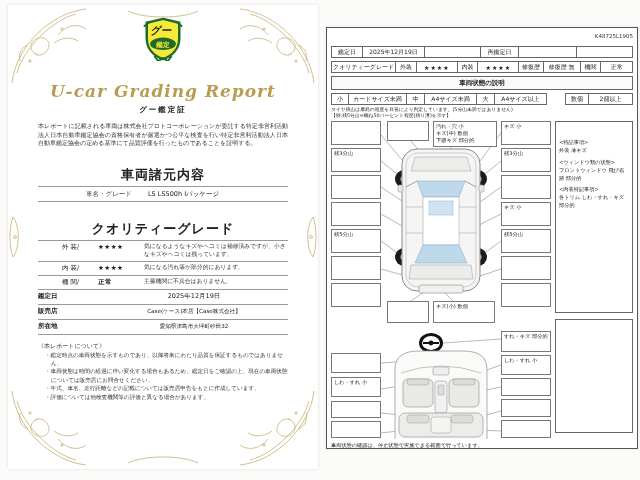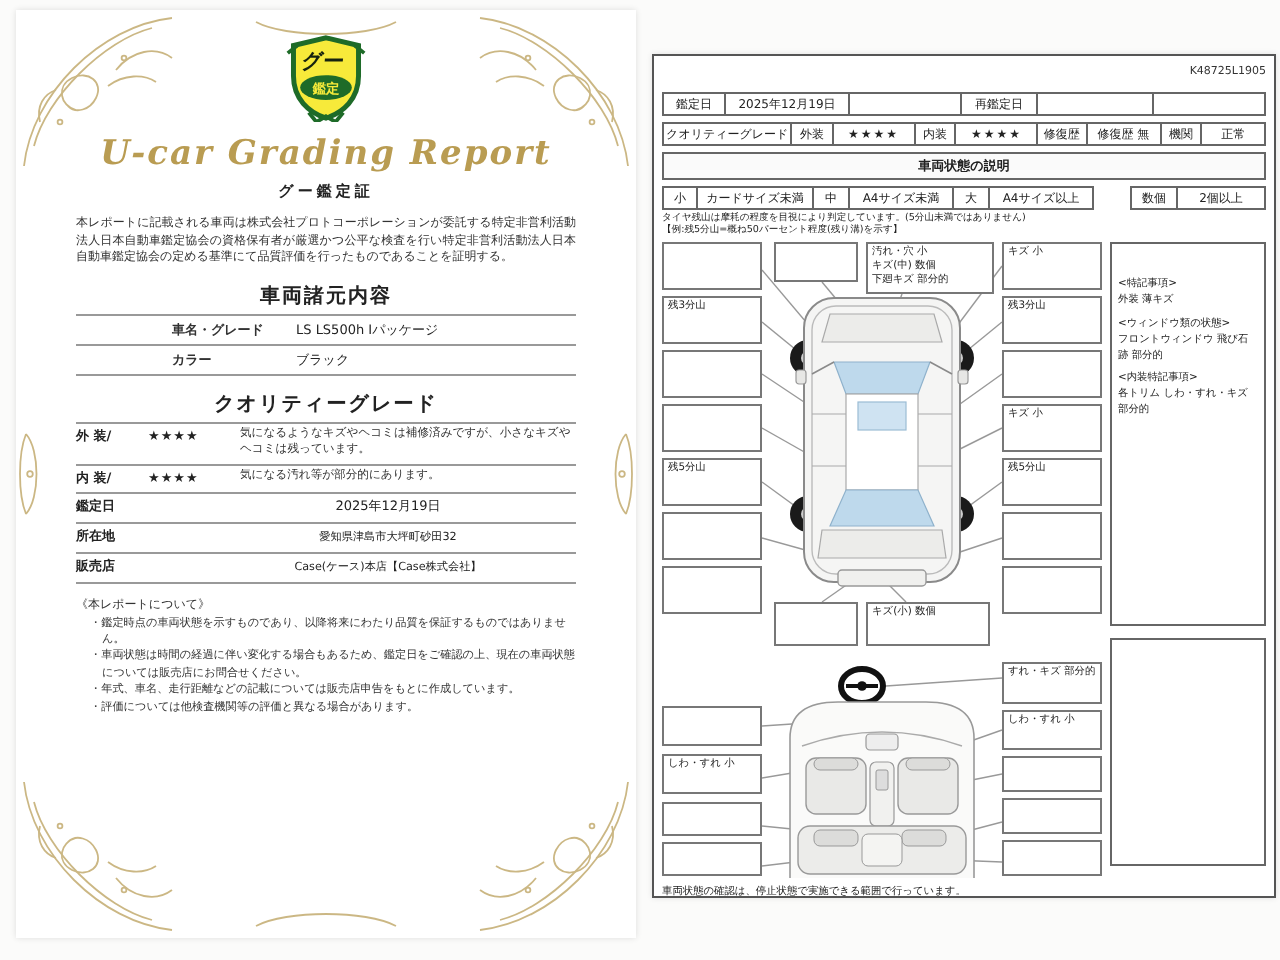--- a/index.html
+++ b/index.html
@@ -3,30 +3,30 @@
 <meta charset="utf-8">
 <style>
   html,body{margin:0;padding:0;}
   body{width:640px;height:480px;position:relative;background:#fbfbfa;font-family:"DejaVu Sans",sans-serif;color:#222;overflow:hidden;}
 
   
   .report{position:absolute;left:8px;top:5px;width:310px;height:464px;background:#fff;box-shadow:0 0 3px rgba(0,0,0,.12);}
   .report-inner{position:absolute;left:30px;top:12px;width:250px;}
   .ornament{position:absolute;inset:0;pointer-events:none;}
   .badge-wrap{text-align:center;}
-  .r-title{font-family:"DejaVu Serif",serif;font-style:italic;font-weight:bold;color:#b99c52;font-size:17px;text-align:center;margin-top:2px;letter-spacing:1px;}
+  .r-title{font-family:"DejaVu Serif",serif;font-style:italic;font-weight:bold;color:#b99c52;font-size:17px;text-align:center;margin-top:16px;letter-spacing:1px;}
   .r-sub{font-size:7.5px;font-weight:bold;text-align:center;margin-top:4px;letter-spacing:2px;}
   .r-intro{font-size:6px;line-height:1.45;margin-top:7px;text-align:justify;color:#333;}
-  .sec-title{font-size:10px;font-weight:bold;text-align:center;margin:7px 0 2px;letter-spacing:1px;}
+  .sec-title{font-size:13px;font-weight:bold;text-align:center;margin:18px 0 2px;letter-spacing:1px;}
   .spec{border-top:1px solid #999;}
   .spec-row{display:flex;align-items:center;border-bottom:1px solid #999;min-height:14px;font-size:6.5px;}
-  .spec-row .lab{width:62px;font-weight:bold;color:#333;flex:none;padding-left:48px;}
+  .spec-row .lab{width:62px;font-weight:normal;color:#333;flex:none;padding-left:48px;}
   .spec-row .lab2{width:62px;font-weight:bold;color:#333;flex:none;}
   .grade-row{display:flex;border-bottom:1px solid #999;padding:2px 0;font-size:6.5px;align-items:flex-start;}
-  .grade-row .glab{width:36px;font-weight:bold;flex:none;}
+  .grade-row .glab{width:36px;font-weight:normal;flex:none;margin-left:24px;}
   .grade-row .gval{width:46px;flex:none;font-weight:bold;letter-spacing:.5px;}
   .grade-row .gdesc{flex:1;font-size:5.8px;line-height:1.35;color:#333;}
   .meta-row{display:flex;border-bottom:1px solid #999;min-height:14px;align-items:center;font-size:6.5px;}
   .meta-row .lab{width:62px;font-weight:bold;flex:none;}
   .meta-row .val{flex:1;text-align:center;}
   .about{font-size:5.6px;line-height:1.5;margin-top:6px;color:#333;}
   .about .ttl{font-size:6px;}
   .about ul{margin:1px 0 0;padding-left:7px;list-style:none;}
   .about li{text-indent:-6px;padding-left:6px;}
   .logos{display:flex;justify-content:center;align-items:center;gap:18px;margin-top:10px;}
@@ -99,49 +99,50 @@
     <div class="r-title">U-car Grading Report</div>
     <div class="r-sub">グー鑑定証</div>
     <div class="r-intro">本レポートに記載される車両は株式会社プロトコーポレーションが委託する特定非営利活動法人日本自動車鑑定協会の資格保有者が厳選かつ公平な検査を行い特定非営利活動法人日本自動車鑑定協会の定める基準にて品質評価を行ったものであることを証明する。</div>
 
     <div class="sec-title">車両諸元内容</div>
     <div class="spec">
       <div class="spec-row">
         <span class="lab">車名・グレード</span>
         <span>LS LS500h Iパッケージ</span>
       </div>
-      <div class="spec-row">
-        <span class="lab">カラー</span>
-        <span>ブラック</span>
-      </div>
     </div>
 
     <div class="sec-title">クオリティーグレード</div>
     <div class="spec">
       <div class="grade-row">
         <span class="glab">外 装/</span>
         <span class="gval stars">★★★★</span>
         <span class="gdesc">気になるようなキズやヘコミは補修済みですが、小さなキズやヘコミは残っています。</span>
       </div>
       <div class="grade-row">
         <span class="glab">内 装/</span>
         <span class="gval stars">★★★★</span>
         <span class="gdesc">気になる汚れ等が部分的にあります。</span>
       </div>
+      <div class="grade-row">
+        <span class="glab">機 関/</span>
+        <span class="gval">正常</span>
+        <span class="gdesc">主要機関に不具合はありません。</span>
+      </div>
       <div class="meta-row">
         <span class="lab">鑑定日</span>
         <span class="val">2025年12月19日</span>
       </div>
       <div class="meta-row">
+        <span class="lab">販売店</span>
+        <span class="val" style="font-size:5.6px;">Case(ケース)本店【Case株式会社】</span>
+      </div>
+      <div class="meta-row">
         <span class="lab">所在地</span>
         <span class="val" style="font-size:5.6px;">愛知県津島市大坪町砂田32</span>
-      </div>
-      <div class="meta-row">
-        <span class="lab">販売店</span>
-        <span class="val" style="font-size:5.6px;">Case(ケース)本店【Case株式会社】</span>
       </div>
     </div>
 
     <div class="about">
       <div class="ttl">《本レポートについて》</div>
       <ul>
         <li>・鑑定時点の車両状態を示すものであり、以降将来にわたり品質を保証するものではありません。</li>
         <li>・車両状態は時間の経過に伴い変化する場合もあるため、鑑定日をご確認の上、現在の車両状態については販売店にお問合せください。</li>
         <li>・年式、車名、走行距離などの記載については販売店申告をもとに作成しています。</li>
         <li>・評価については他検査機関等の評価と異なる場合があります。</li>

